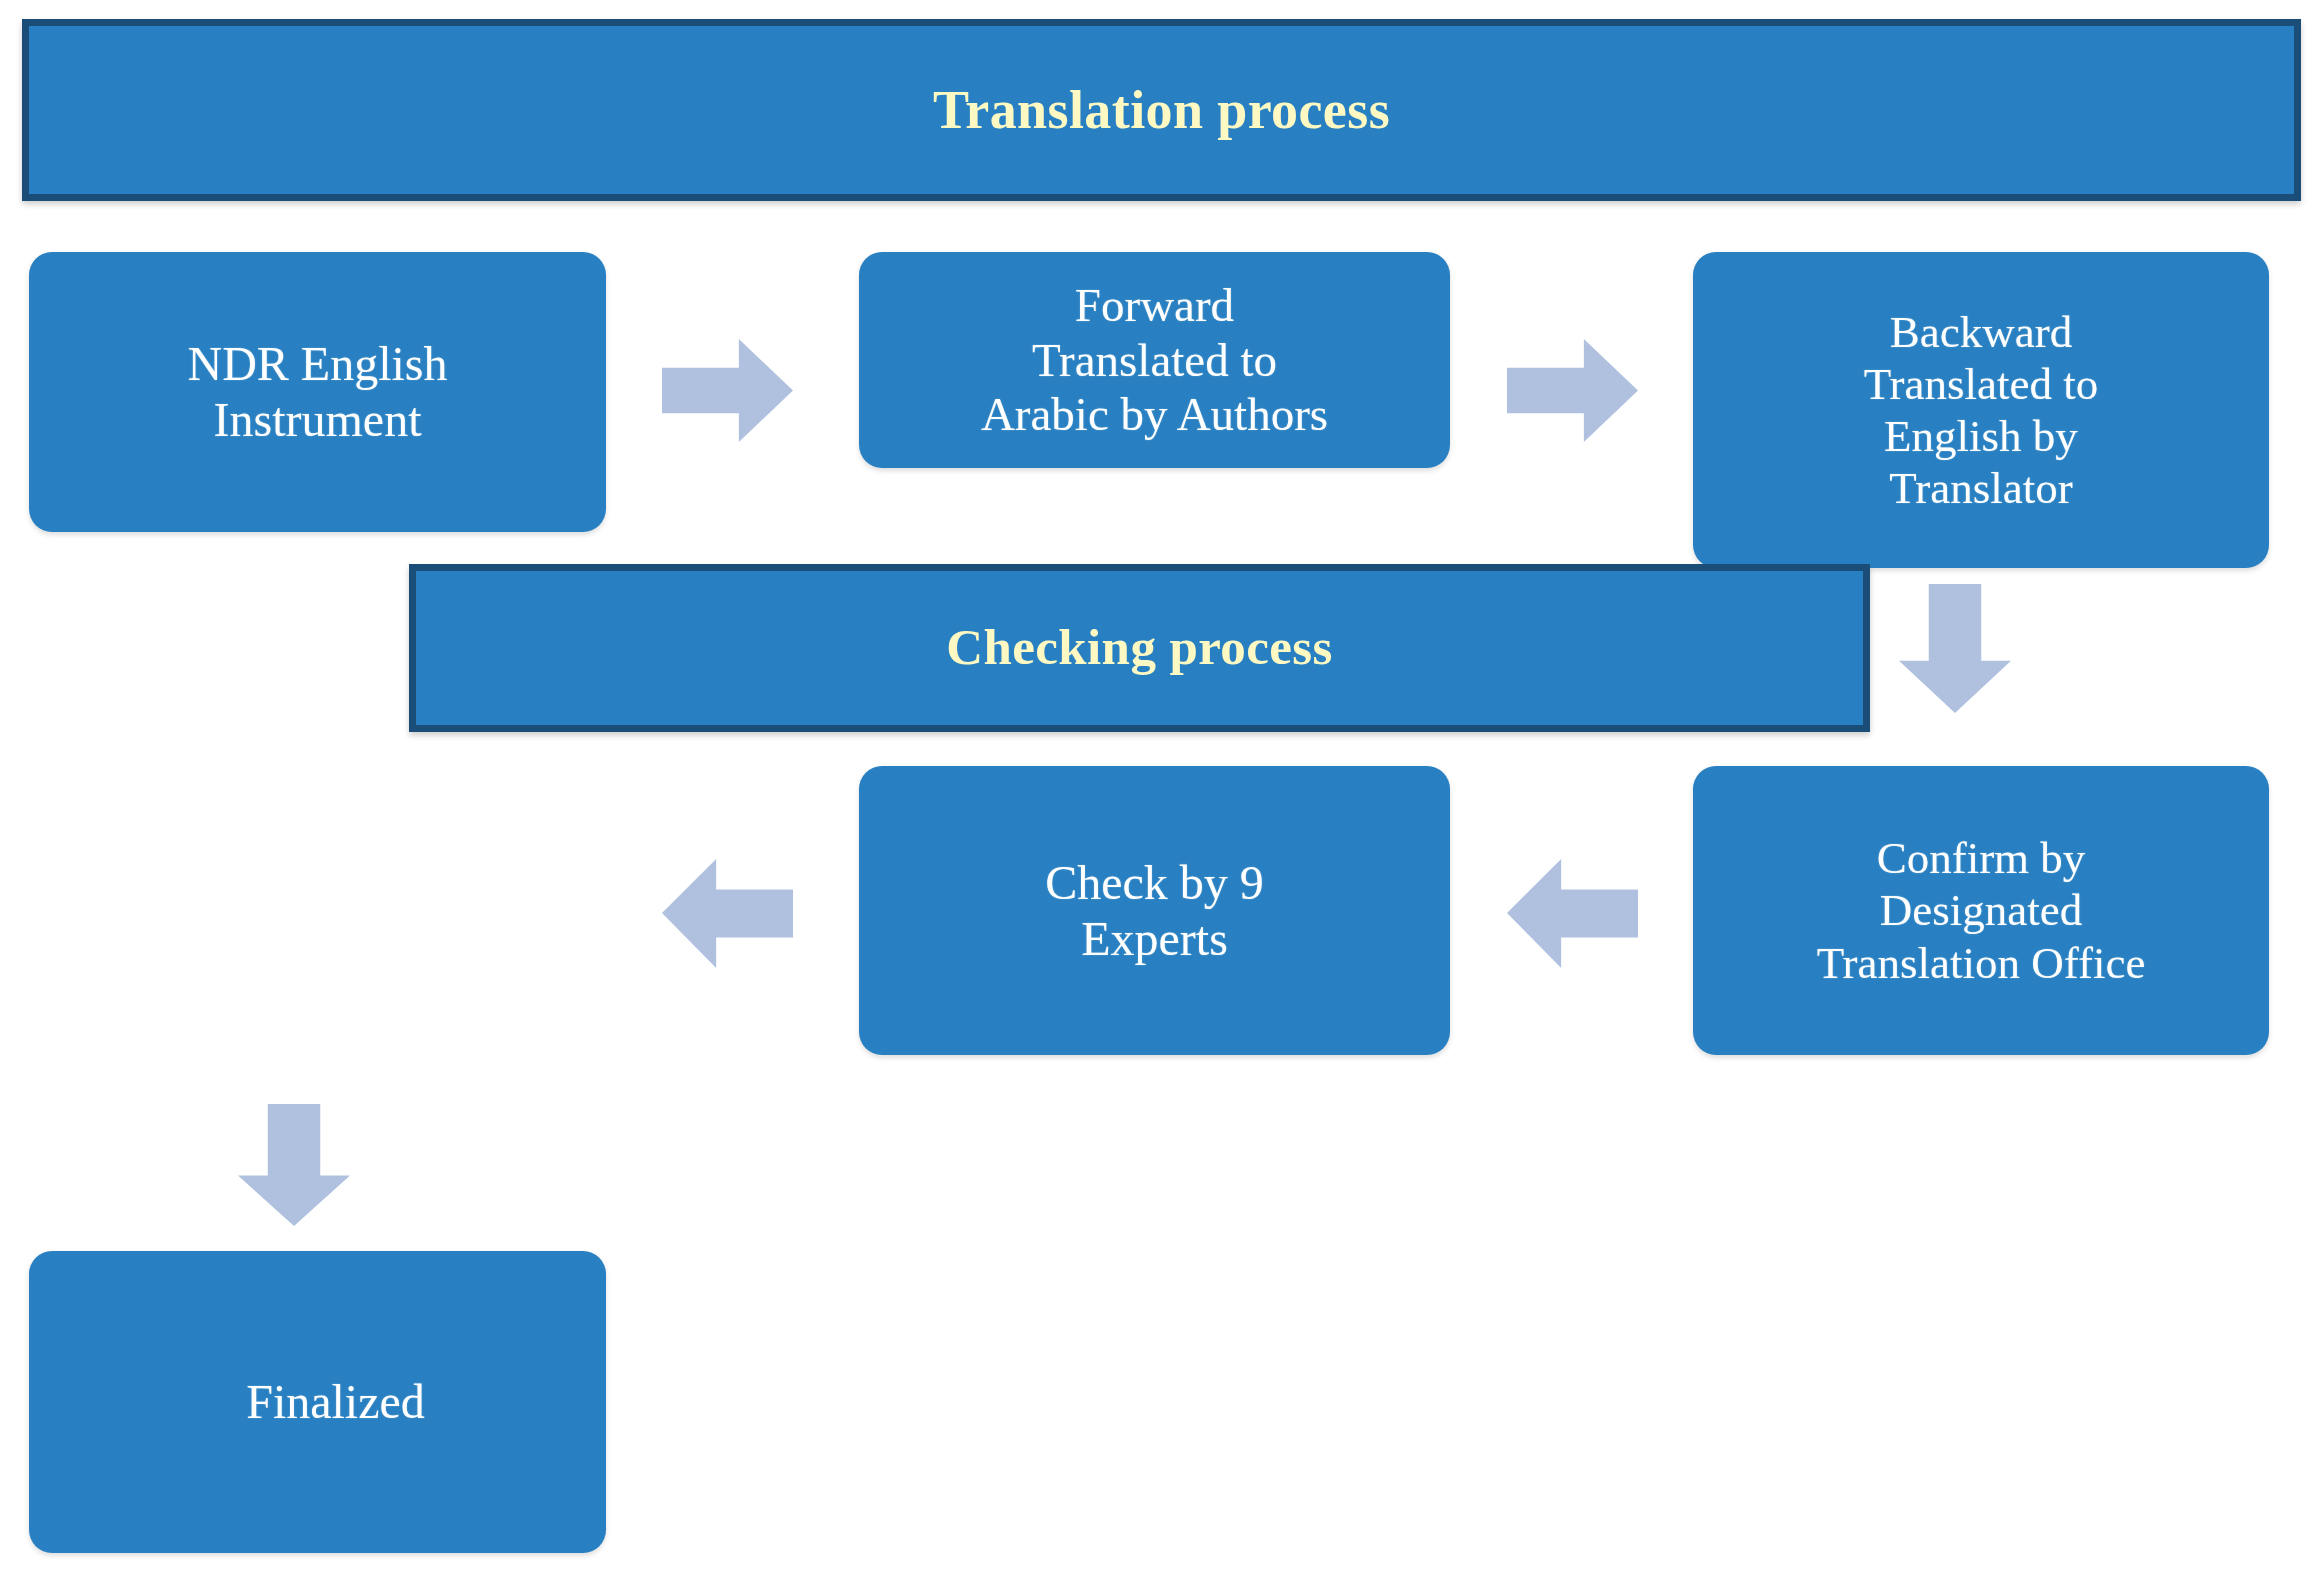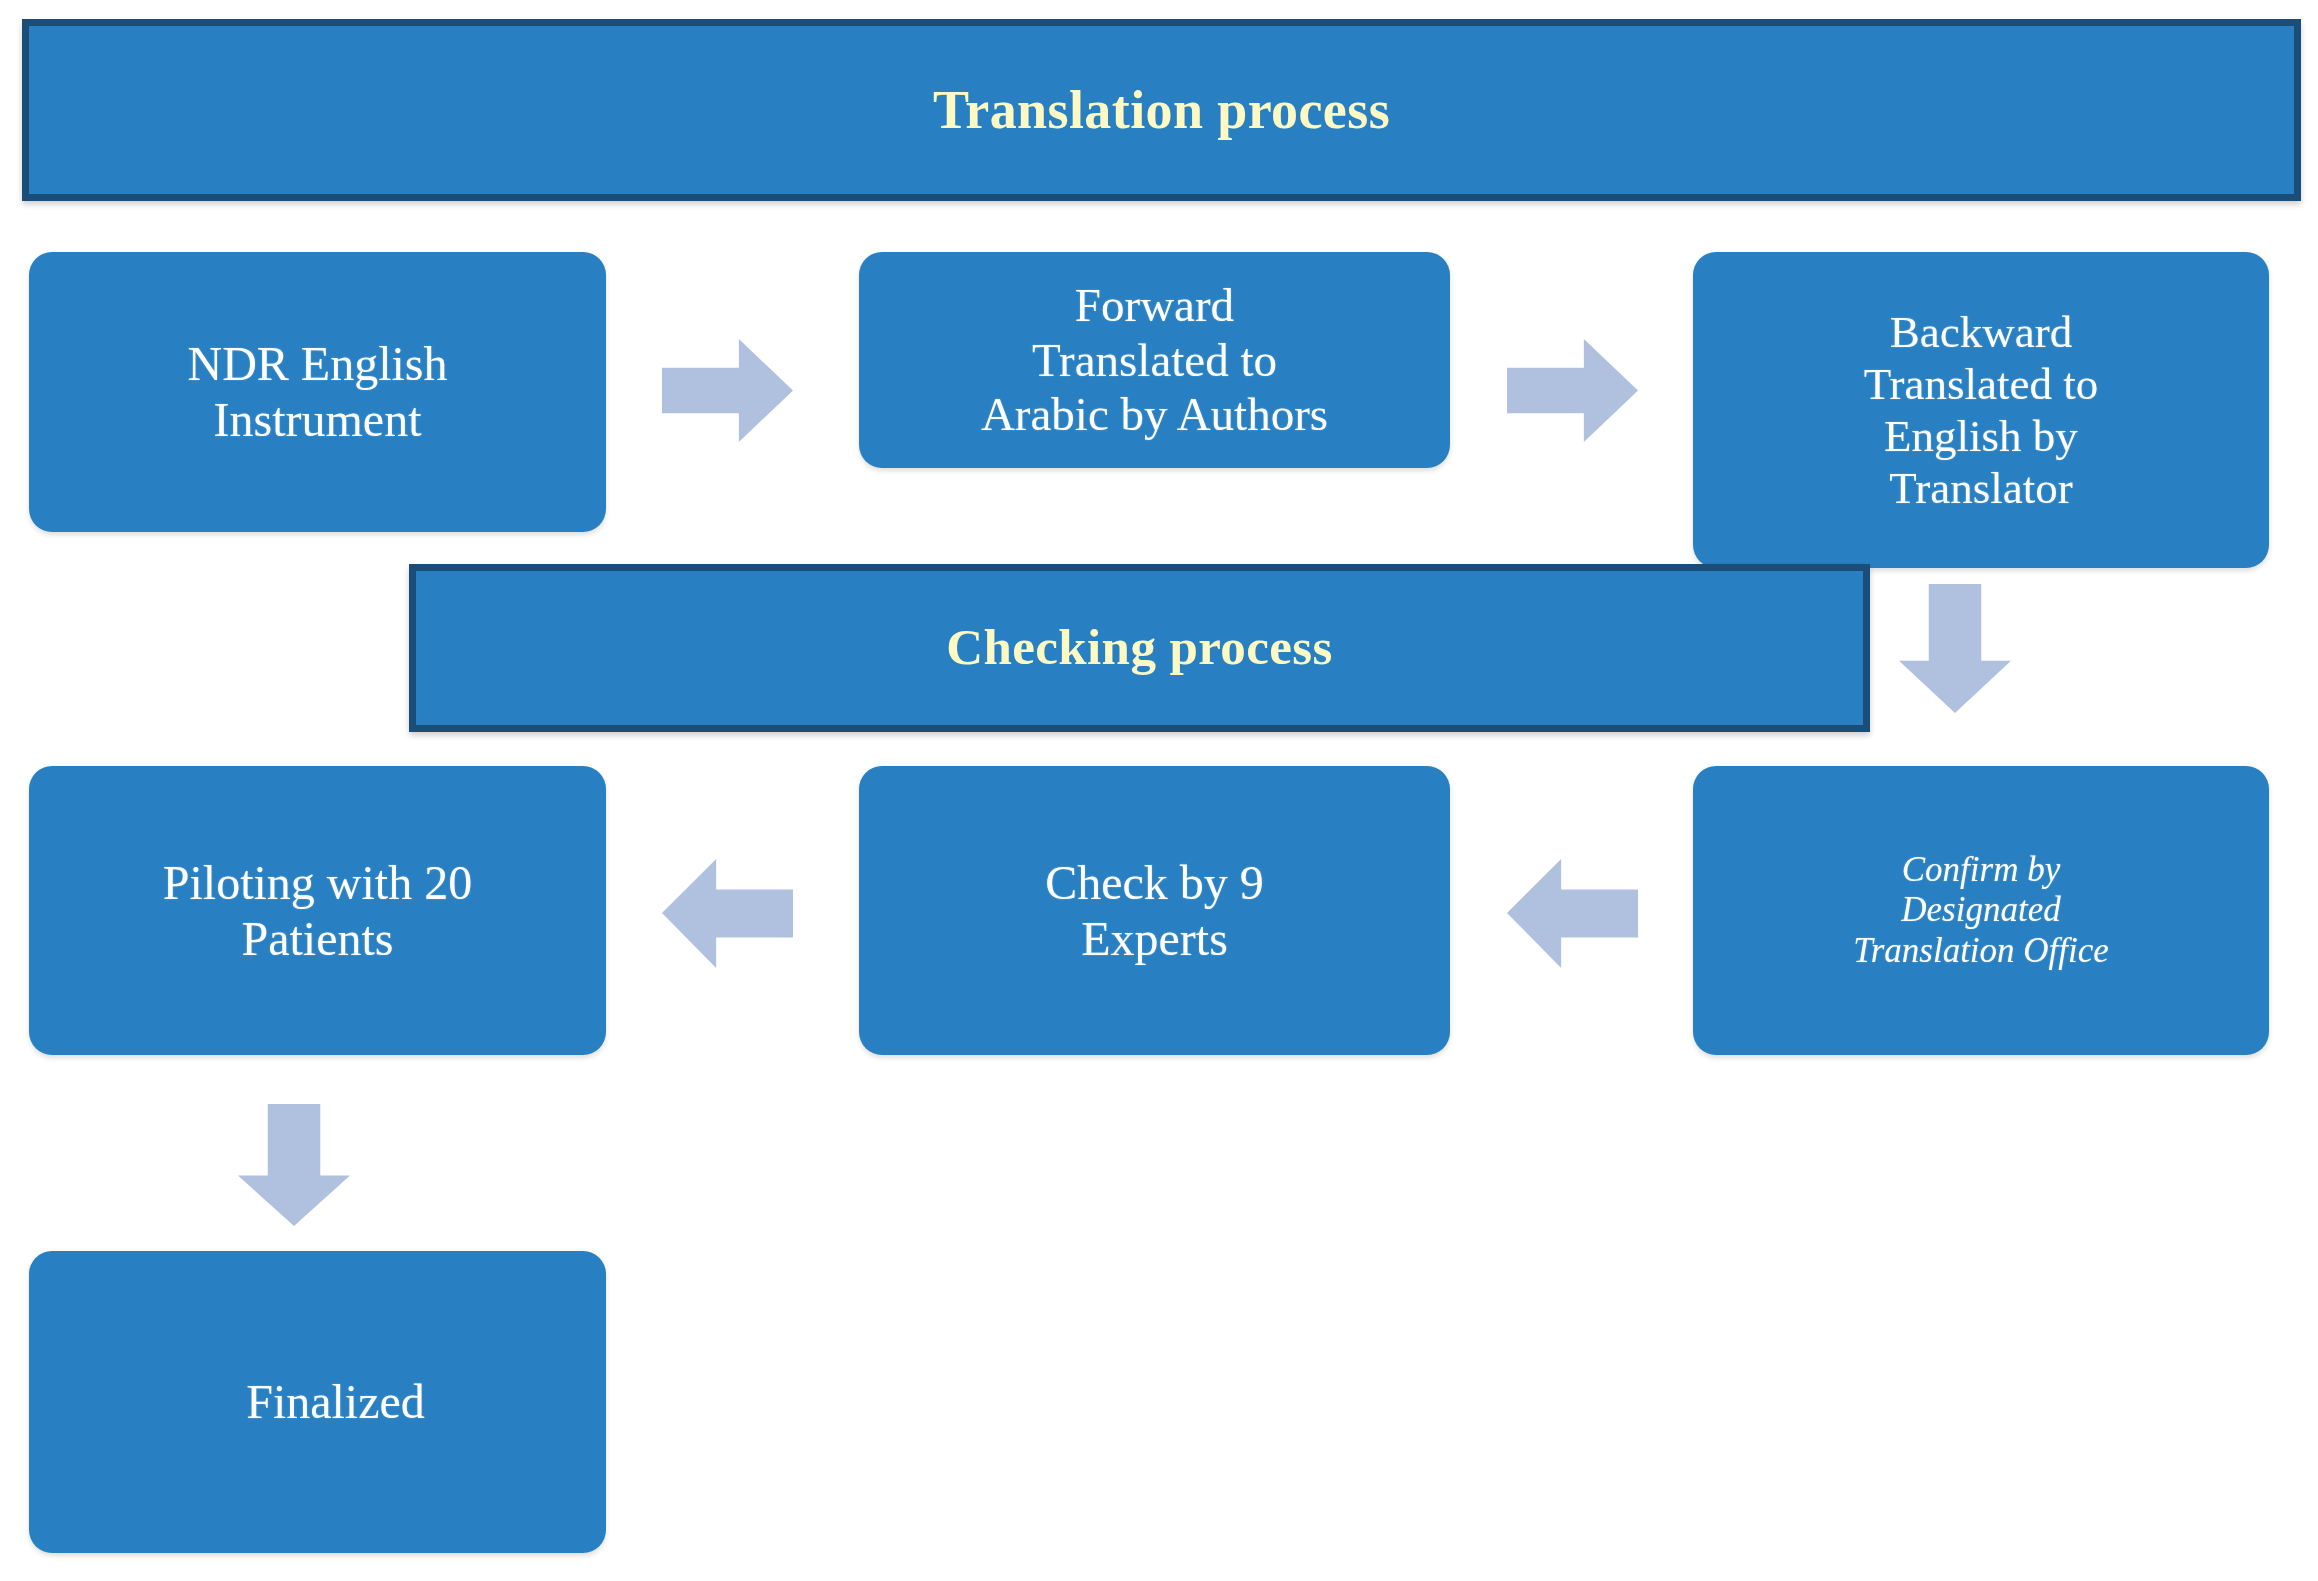--- a/index.html
+++ b/index.html
@@ -83,21 +83,21 @@
   
   #step-piloting     { left: 29px;   top: 766px;  width: 577px;  height: 289px; }
   #step-check        { left: 859px;  top: 766px;  width: 591px;  height: 289px; }
   #step-confirm      { left: 1693px; top: 766px;  width: 576px;  height: 289px; }
 
   
   #step-finalized    { left: 29px;   top: 1251px; width: 577px;  height: 302px; padding-left: 36px; }
 
   
   #step-backward .step-label { font-size: 45px; }
-  #step-confirm  .step-label { font-size: 35px; font-style: italic; }
+  #step-confirm  .step-label { font-size: 45px; }
   #step-forward  .step-label { font-size: 47px; }
 
   
   .arrow {
     position: absolute;
   }
   .arrow svg { display: block; width: 100%; height: 100%; }
   .arrow path { fill: #AFC1DF; }
 
   #arrow-ndr-forward      { left: 662px;  top: 339px;  width: 131px; height: 103px; }
@@ -149,24 +149,20 @@
   <div class="banner" id="banner-checking">
     <span class="banner-label">Checking process</span>
   </div>
 
   <div class="arrow" id="arrow-backward-confirm">
     <svg viewBox="0 0 128 148" preserveAspectRatio="none" aria-hidden="true">
       <path d="M34,0 L94,0 L94,88 L128,88 L64,148 L0,88 L34,88 Z"></path>
     </svg>
   </div>
 
-  <div class="step" id="step-piloting">
-    <span class="step-label">Piloting with 20
-Patients</span>
-  </div>
 
   <div class="arrow" id="arrow-check-piloting">
     <svg viewBox="0 0 150 125" preserveAspectRatio="none" aria-hidden="true">
       <path d="M150,35 L62,35 L62,0 L0,62 L62,125 L62,90 L150,90 Z"></path>
     </svg>
   </div>
 
   <div class="step" id="step-check">
     <span class="step-label">Check by 9
 Experts</span>

